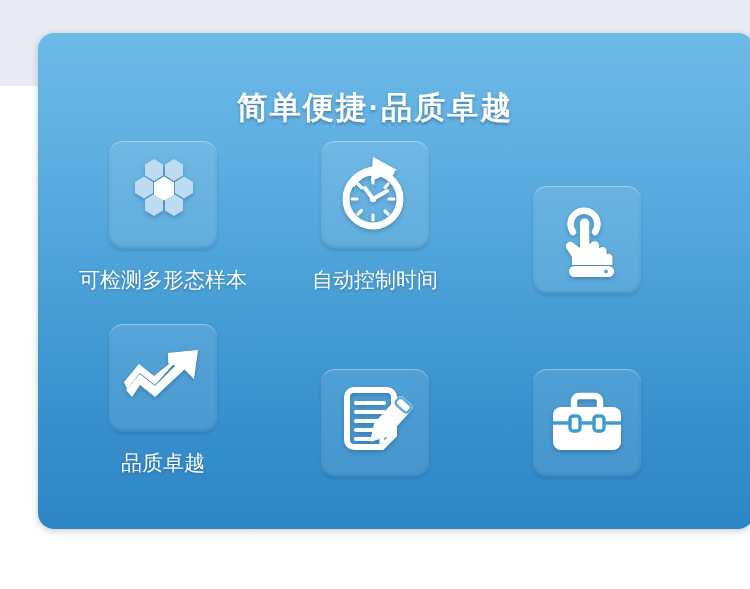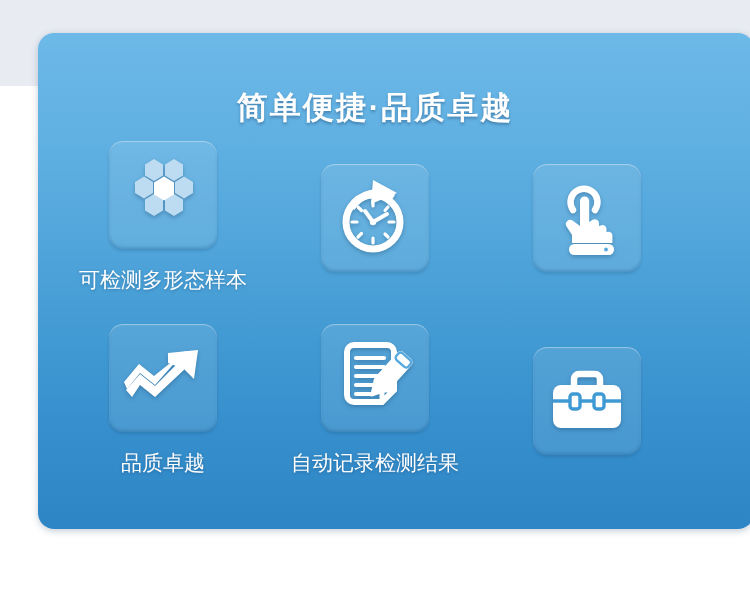--- a/index.html
+++ b/index.html
@@ -66,21 +66,21 @@
   #feature-grid {
     position: absolute;
     left: 25px;
     top: 108px;
     width: 624px;
   }
   .feature-row {
     display: flex;
     flex-direction: row;
     justify-content: space-between;
-    align-items: center;
+    align-items: flex-end;
   }
   .feature-row.row-2 {
     margin-top: 30px;
   }
   .feature-cell {
     width: 200px;
     display: flex;
     flex-direction: column;
     align-items: center;
   }
@@ -172,20 +172,21 @@
                 <line x1="38" y1="44" x2="30" y2="33"></line>
                 <line x1="38" y1="44" x2="52" y2="36"></line>
               </g>
               <circle cx="38" cy="44" r="3.2" fill="#ffffff"></circle>
 
               <path d="M16 30 A30 30 0 0 1 58 20" fill="none" stroke="#ffffff" stroke-width="8" stroke-linecap="butt"></path>
               <polygon points="38,2 62,15 36,26" fill="#ffffff"></polygon>
             </svg>
           </span>
         </div>
+        <div class="feature-label">自动控制时间</div>
       </div>
 
       <div class="feature-cell">
         <div class="icon-tile">
           <span>
             <svg width="72" height="80" viewBox="0 0 72 80">
 
               <path d="M22 32 A13.5 13.5 0 1 1 44 32" fill="none" stroke="#ffffff" stroke-width="6.5" stroke-linecap="round"></path>
 
               <path d="M29 23
@@ -248,21 +249,20 @@
               </g>
 
               <g transform="rotate(42 52 36)">
                 <rect x="44" y="10" width="16" height="38" rx="3" fill="#ffffff" stroke="#ffffff" stroke-width="3"></rect>
                 <rect x="44" y="10" width="16" height="9" rx="3" fill="#ffffff" stroke="#57a8dd" stroke-width="2.4"></rect>
                 <polygon points="44,48 60,48 52,62" fill="#ffffff" stroke="#ffffff" stroke-width="2.5" stroke-linejoin="round"></polygon>
               </g>
             </svg>
           </span>
         </div>
-        <div class="feature-label">自动记录检测结果</div>
       </div>
 
       <div class="feature-cell">
         <div class="icon-tile">
           <span>
             <svg width="76" height="64" viewBox="0 0 76 64">
 
               <path d="M25 16 l0 -6 a5 5 0 0 1 5 -5 l16 0 a5 5 0 0 1 5 5 l0 6" fill="none" stroke="#ffffff" stroke-width="6.5" stroke-linecap="round"></path>
 
               <rect x="4" y="16" width="68" height="43" rx="8" fill="#ffffff"></rect>

